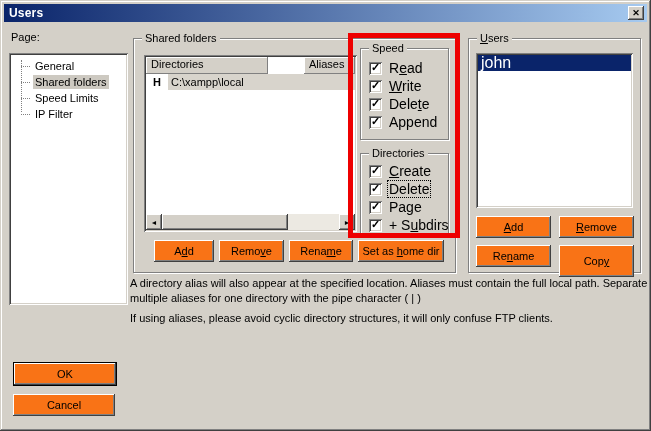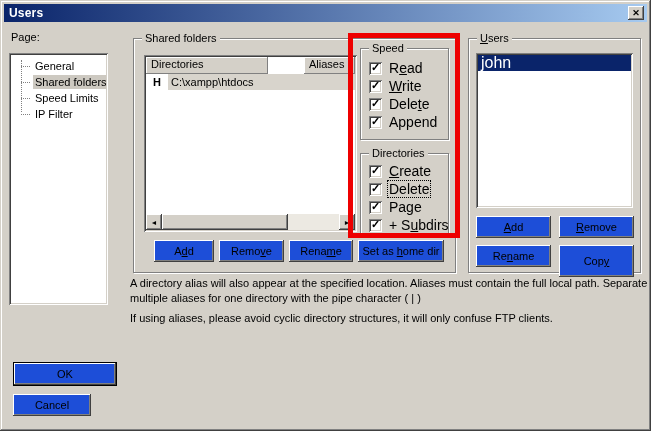--- a/index.html
+++ b/index.html
@@ -13,26 +13,26 @@
     box-shadow:inset -1px -1px 0 #404040,inset 1px 1px 0 #fff,inset -2px -2px 0 #808080;
     display:flex;align-items:center;justify-content:center;font-size:9px;font-weight:bold;color:#000;cursor:default;}
   .label{font-size:11px;color:#000;}
   
   .sunken{background:#fff;
     box-shadow:inset 1px 1px 0 #808080,inset -1px -1px 0 #fff,inset 2px 2px 0 #404040,inset -2px -2px 0 #d4d0c8;}
   
   .groupbox{position:absolute;border:1px solid #808080;box-shadow:1px 1px 0 #fff,inset 1px 1px 0 #fff;}
   .groupbox>.legend{position:absolute;top:-8px;left:8px;background:#d4d0c8;padding:0 3px;font-size:11px;line-height:14px;}
   
-  .btn{position:absolute;background:#1d4ed8;font-size:11px;color:#000;text-align:center;
+  .btn{position:absolute;background:#f97316;font-size:11px;color:#000;text-align:center;
     box-shadow:inset -1px -1px 0 #404040,inset 1px 1px 0 #fff,inset -2px -2px 0 #808080;
     display:flex;align-items:center;justify-content:center;cursor:default;}
   .btn-default{border:1px solid #000;}
   
-  .tree{position:absolute;left:9px;top:53px;width:99px;height:252px;}
+  .tree{position:absolute;left:9px;top:53px;width:119px;height:252px;}
   .tree-inner{position:absolute;inset:2px;overflow:hidden;padding-top:3px;}
   .tree-vline{position:absolute;left:10px;top:5px;height:52px;border-left:1px dotted #808080;}
   .tree-row{height:16px;display:flex;align-items:center;padding-left:10px;position:relative;}
   .tree-stub{width:9px;border-top:1px dotted #808080;margin-right:3px;flex:0 0 auto;}
   .tree-label{font-size:11px;padding:1px 2px;white-space:nowrap;}
   .tree-row.selected .tree-label{background:#cdc9c1;}
   
   .hdr{display:flex;height:17px;}
   .hdr-cell{background:#d4d0c8;box-shadow:inset -1px -1px 0 #808080,inset 1px 1px 0 #fff;
     font-size:11px;padding:1px 0 0 5px;box-sizing:border-box;}
@@ -105,21 +105,21 @@
     <span class="legend">Shared folders</span>
 
     <div class="sunken" style="position:absolute;left:10px;top:16px;width:213px;height:177px;">
       <div style="position:absolute;inset:2px;overflow:hidden;">
         <div class="hdr">
           <div class="hdr-cell" style="width:122px;">Directories</div>
           <div class="hdr-cell" style="flex:1;margin-left:36px;">Aliases</div>
         </div>
         <div class="dir-row">
           <span class="dir-home">H</span>
-          <span class="dir-path">C:\xampp\htdocs</span>
+          <span class="dir-path">C:\xampp\local</span>
         </div>
       </div>
       <div class="hscroll">
         <div class="sb-btn">
             <span>◄</span>
           </div>
         <div class="sb-thumb"></div>
         <div class="sb-track-rest"></div>
         <div class="sb-btn sb-right">
             <span>►</span>
@@ -221,18 +221,18 @@
       <span>Cop<u>y</u></span>
     </div>
   </div>
 
   <div class="help" style="left:130px;top:276px;width:524px;">A directory alias will also appear at the specified location. Aliases must contain the full local path. Separate multiple aliases for one directory with the pipe character ( | )</div>
   <div class="help" style="left:130px;top:311px;width:524px;">If using aliases, please avoid cyclic directory structures, it will only confuse FTP clients.</div>
 
   <div class="btn btn-default" style="left:13px;top:362px;width:102px;height:22px;">
     <span>OK</span>
   </div>
-  <div class="btn" style="left:13px;top:394px;width:78px;height:22px;">
+  <div class="btn" style="left:13px;top:394px;width:102px;height:22px;">
     <span>Cancel</span>
   </div>
 
   <div class="annotation"></div>
 </div>
 
 </body></html>

